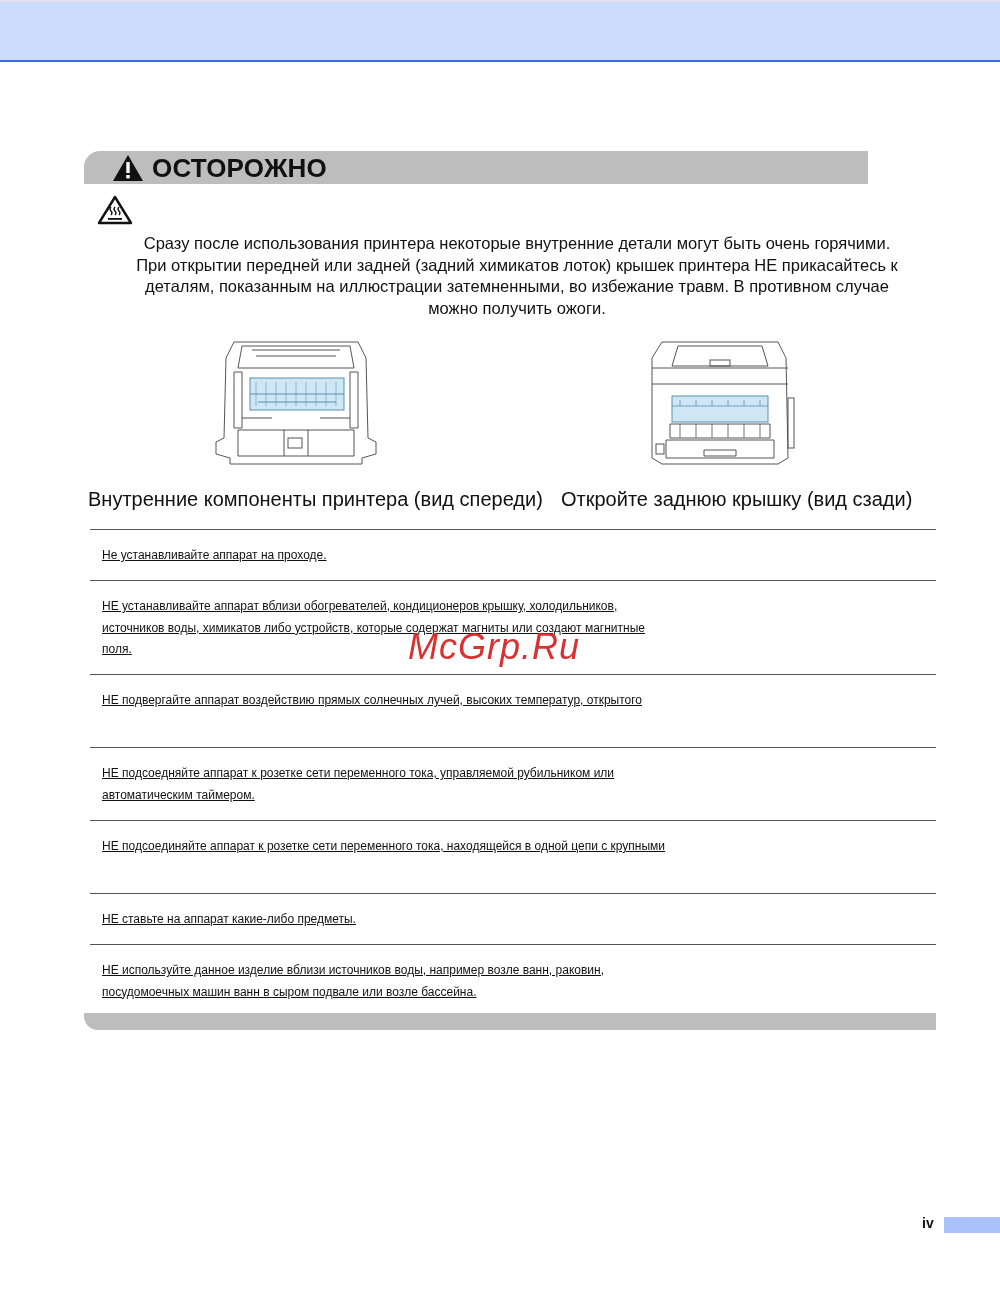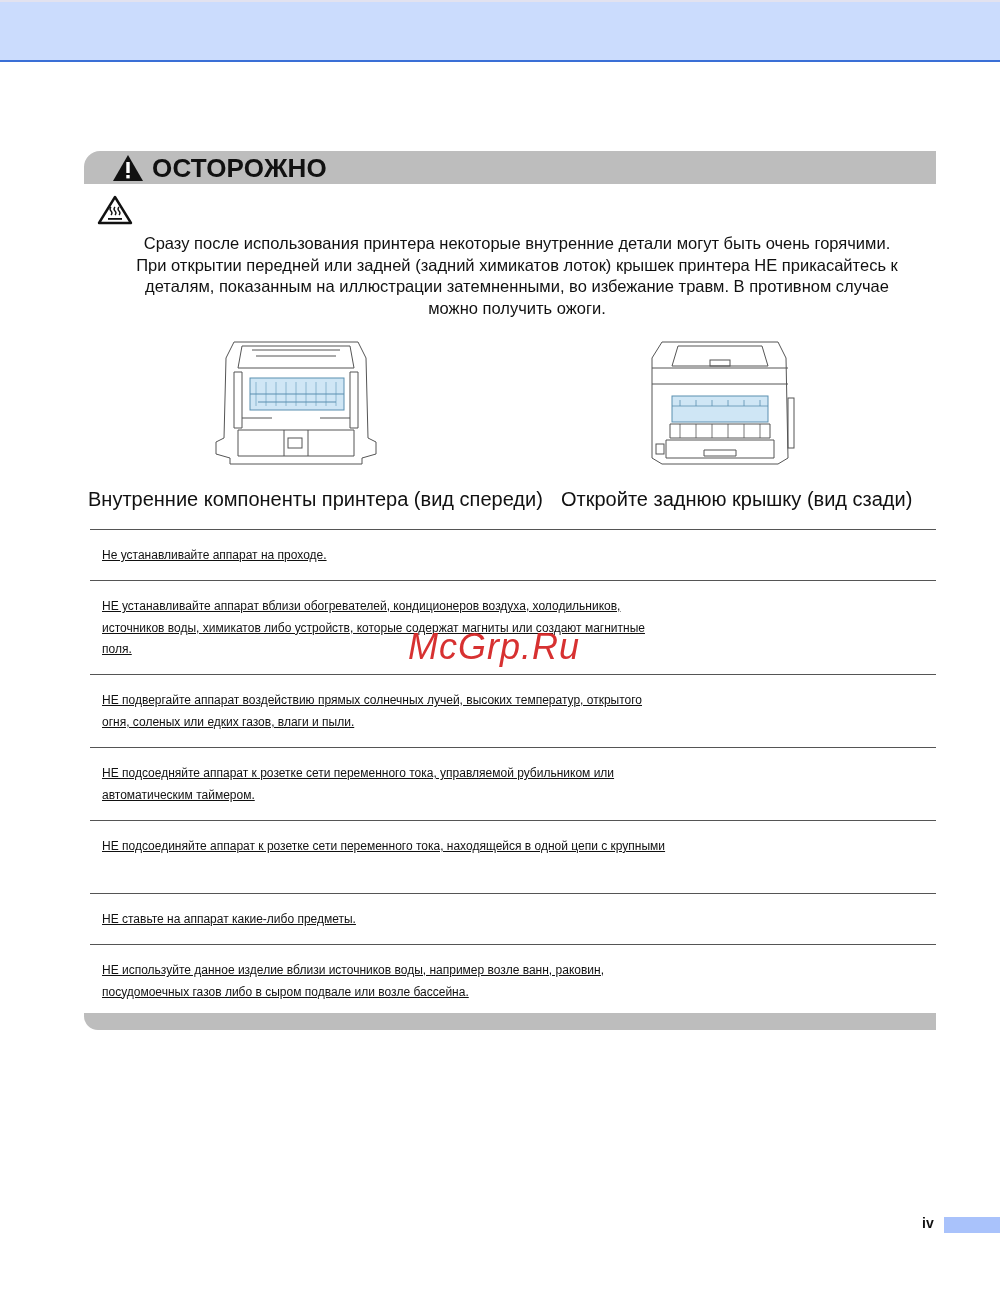--- a/index.html
+++ b/index.html
@@ -8,21 +8,21 @@
 
   .top-band {
     position: absolute; left: 0; top: 0; width: 1000px; height: 62px;
     background: #cbdcfd; border-bottom: 2px solid #3a6fd6;
   }
   .top-band::before {
     content: ""; position: absolute; left: 0; top: 0; width: 100%; height: 2px; background: #e2e2ef;
   }
 
   .caution-header {
-    position: absolute; left: 84px; top: 151px; width: 852px; height: 33px;
+    position: absolute; left: 84px; top: 151px; width: 784px; height: 33px;
     background: #bdbdbd; border-top-left-radius: 16px;
     display: flex; align-items: center;
   }
   .caution-header .warn-icon { position: absolute; left: 28px; top: 3px; width: 32px; height: 28px; }
   .caution-header .title {
     position: absolute; left: 68px; top: 2px;
     font-size: 26px; font-weight: bold; color: #111; letter-spacing: 0.2px;
   }
 
   .hot-icon { position: absolute; left: 97px; top: 195px; width: 36px; height: 30px; }
@@ -126,30 +126,29 @@
 
 <div class="rule" style="top:529px"></div>
 
 <div class="item" style="top:545px">
   <div>Не устанавливайте аппарат на проходе.</div>
 </div>
 
 <div class="rule" style="top:580px"></div>
 
 <div class="item" style="top:596px">
-  <div>НЕ устанавливайте аппарат вблизи обогревателей, кондиционеров воздуха, холодильников,</div>
+  <div>НЕ устанавливайте аппарат вблизи обогревателей, кондиционеров крышку, холодильников,</div>
   <div>источников воды, химикатов либо устройств, которые содержат магниты или создают магнитные</div>
   <div>поля.</div>
 </div>
 
 <div class="rule" style="top:674px"></div>
 
 <div class="item" style="top:690px">
   <div>НЕ подвергайте аппарат воздействию прямых солнечных лучей, высоких температур, открытого</div>
-  <div>огня, соленых или едких газов, влаги и пыли.</div>
 </div>
 
 <div class="rule" style="top:747px"></div>
 
 <div class="item" style="top:763px">
   <div>НЕ подсоедняйте аппарат к розетке сети переменного тока, управляемой рубильником или</div>
   <div>автоматическим таймером.</div>
 </div>
 
 <div class="rule" style="top:820px"></div>
@@ -161,21 +160,21 @@
 <div class="rule" style="top:893px"></div>
 
 <div class="item" style="top:909px">
   <div>НЕ ставьте на аппарат какие-либо предметы.</div>
 </div>
 
 <div class="rule" style="top:944px"></div>
 
 <div class="item" style="top:960px">
   <div>НЕ используйте данное изделие вблизи источников воды, например возле ванн, раковин,</div>
-  <div>посудомоечных газов либо в сыром подвале или возле бассейна.</div>
+  <div>посудомоечных машин ванн в сыром подвале или возле бассейна.</div>
 </div>
 
 <div class="footer-bar"></div>
 
 <div class="watermark">McGrp.Ru</div>
 
 <div class="page-num">iv</div>
 <div class="page-tab"></div>
 
 </body></html>

